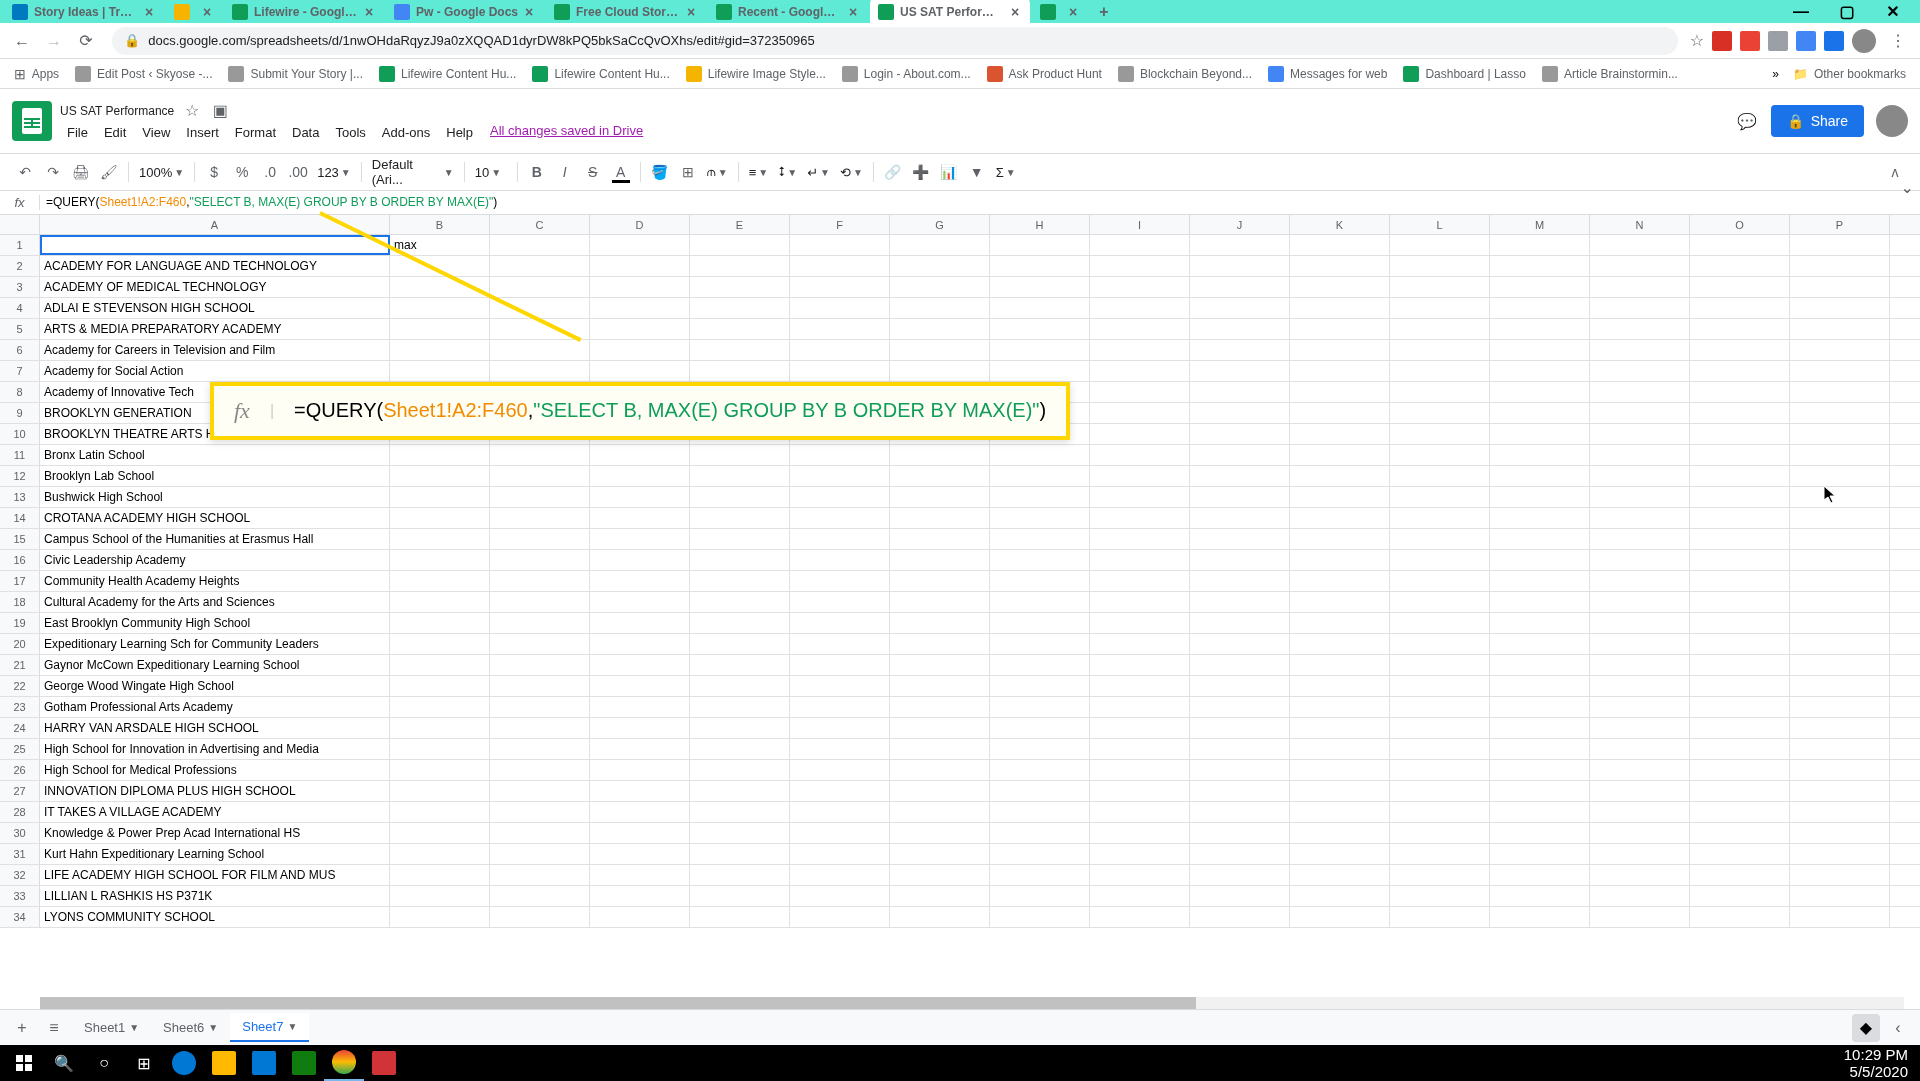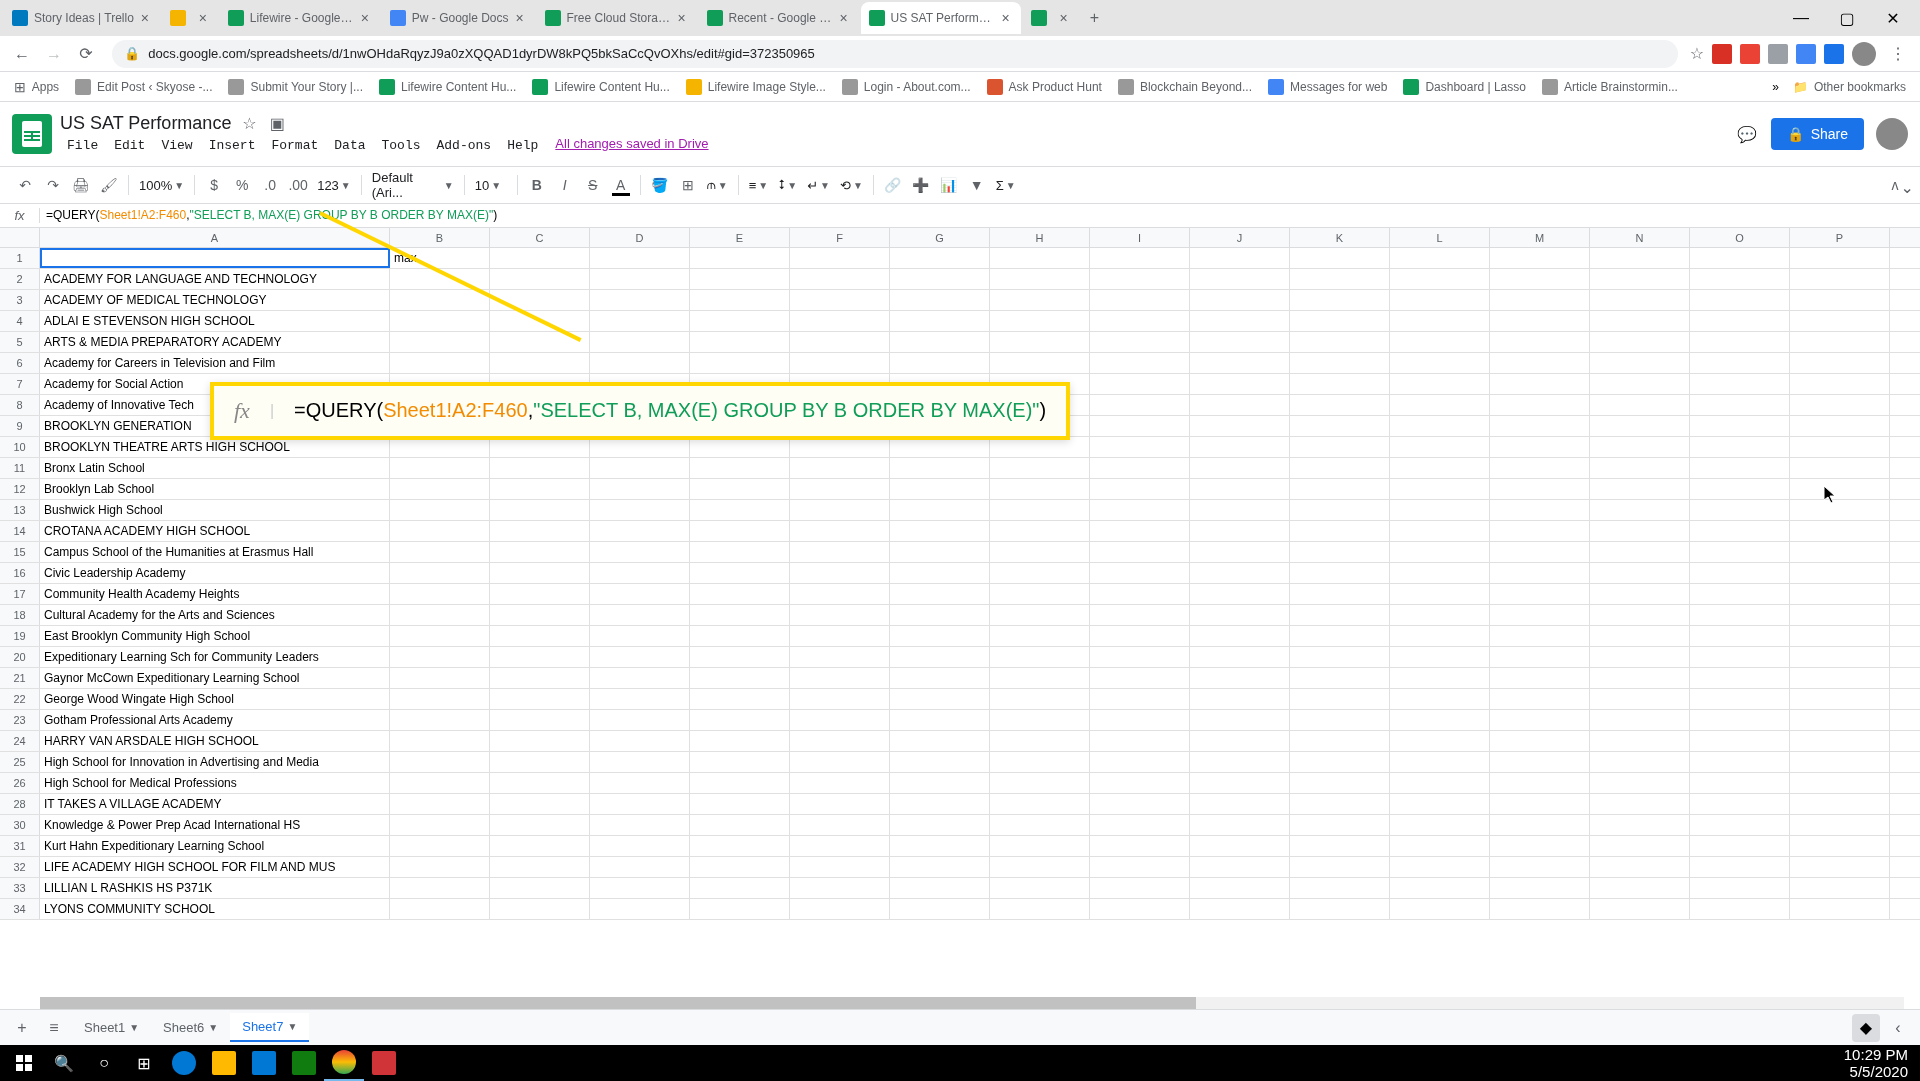--- a/index.html
+++ b/index.html
@@ -1,19 +1,19 @@
 <!DOCTYPE html>
 <html><head>
 <meta charset="utf-8">
 <style>
 * { margin: 0; padding: 0; box-sizing: border-box; font-family: Arial, sans-serif; }
 body { background: #fff; overflow: hidden; width: 1920px; height: 1081px; position: relative; }
 
 
-.browser-tabs { background: #e5e5e5; height: 36px; display: flex; align-items: center; padding: 0 4px; }
+.browser-tabs { background: #5eead4; height: 23px; display: flex; align-items: center; padding: 0 4px; font-weight: bold; }
 .tab { display: flex; align-items: center; height: 32px; padding: 0 8px; margin-right: 2px; font-size: 12px; color: #5f6368; max-width: 160px; border-radius: 8px 8px 0 0; }
 .tab.active { background: #fff; }
 .tab-icon { width: 16px; height: 16px; margin-right: 6px; flex-shrink: 0; border-radius: 2px; }
 .tab-title { white-space: nowrap; overflow: hidden; text-overflow: ellipsis; flex: 1; }
 .tab-close { width: 14px; height: 14px; margin-left: 4px; color: #5f6368; display: flex; align-items: center; justify-content: center; font-size: 14px; }
 .tab-new { width: 28px; height: 28px; display: flex; align-items: center; justify-content: center; color: #5f6368; }
 .window-controls { margin-left: auto; display: flex; }
 .win-btn { width: 46px; height: 32px; display: flex; align-items: center; justify-content: center; color: #000; }
 
 .addr-bar { background: #fff; height: 36px; display: flex; align-items: center; padding: 0 8px; border-bottom: 1px solid #dadce0; }
@@ -28,24 +28,24 @@
 .bookmarks { background: #fff; height: 30px; display: flex; align-items: center; padding: 0 8px; gap: 4px; border-bottom: 1px solid #dadce0; font-size: 12px; }
 .bm-item { display: flex; align-items: center; gap: 6px; padding: 4px 6px; color: #5f6368; white-space: nowrap; }
 .bm-icon { width: 16px; height: 16px; border-radius: 2px; }
 .bm-more { margin-left: auto; display: flex; align-items: center; gap: 8px; }
 
 
 .sheets-hdr { display: flex; align-items: center; padding: 8px 12px; height: 64px; }
 .logo { width: 40px; height: 40px; background: #0f9d58; border-radius: 4px; display: flex; align-items: center; justify-content: center; color: #fff; font-weight: bold; margin-right: 8px; }
 .doc-info { flex: 1; }
 .doc-title-row { display: flex; align-items: center; gap: 8px; }
-.doc-title { font-size: 18px; color: #202124; }
+.doc-title { font-size: 12px; color: #202124; }
 .star-icon, .folder-icon { color: #5f6368; width: 20px; height: 20px; display: flex; align-items: center; justify-content: center; }
 .menu-row { display: flex; gap: 2px; font-size: 13px; color: #202124; margin-top: 2px; }
-.menu-item { padding: 2px 7px; font-family: Liberation Mono, monospace; }
+.menu-item { padding: 2px 7px; }
 .menu-saved { color: #a21caf; text-decoration: underline; margin-left: 8px; }
 .hdr-right { display: flex; align-items: center; gap: 12px; }
 .comment-icon { color: #5f6368; width: 24px; height: 24px; display: flex; align-items: center; justify-content: center; }
 .share-btn { background: #1a73e8; color: #fff; padding: 8px 16px; border-radius: 4px; font-size: 14px; font-weight: 500; display: flex; align-items: center; gap: 6px; }
 .avatar-lg { width: 32px; height: 32px; border-radius: 50%; background: #888; }
 
 
 .toolbar { height: 38px; border-top: 1px solid #dadce0; border-bottom: 1px solid #dadce0; display: flex; align-items: center; padding: 0 12px; gap: 2px; }
 .tb-btn { width: 26px; height: 26px; display: flex; align-items: center; justify-content: center; color: #5f6368; font-size: 14px; }
 .tb-sep { width: 1px; height: 20px; background: #dadce0; margin: 0 4px; }
@@ -855,20 +855,39 @@
         <div class="cell cell-std"></div>
         <div class="cell cell-std"></div>
         <div class="cell cell-std"></div>
         <div class="cell cell-std"></div>
         <div class="cell cell-std"></div>
         <div class="cell cell-std"></div>
         <div class="cell cell-std"></div>
         <div class="cell cell-std"></div>
       </div>
       <div class="row">
+        <div class="row-h">27</div>
+        <div class="cell cell-A">INNOVATION DIPLOMA PLUS HIGH SCHOOL</div>
+        <div class="cell cell-std"></div>
+        <div class="cell cell-std"></div>
+        <div class="cell cell-std"></div>
+        <div class="cell cell-std"></div>
+        <div class="cell cell-std"></div>
+        <div class="cell cell-std"></div>
+        <div class="cell cell-std"></div>
+        <div class="cell cell-std"></div>
+        <div class="cell cell-std"></div>
+        <div class="cell cell-std"></div>
+        <div class="cell cell-std"></div>
+        <div class="cell cell-std"></div>
+        <div class="cell cell-std"></div>
+        <div class="cell cell-std"></div>
+        <div class="cell cell-std"></div>
+      </div>
+      <div class="row">
         <div class="row-h">28</div>
         <div class="cell cell-A">IT TAKES A VILLAGE ACADEMY</div>
         <div class="cell cell-std"></div>
         <div class="cell cell-std"></div>
         <div class="cell cell-std"></div>
         <div class="cell cell-std"></div>
         <div class="cell cell-std"></div>
         <div class="cell cell-std"></div>
         <div class="cell cell-std"></div>
         <div class="cell cell-std"></div>

